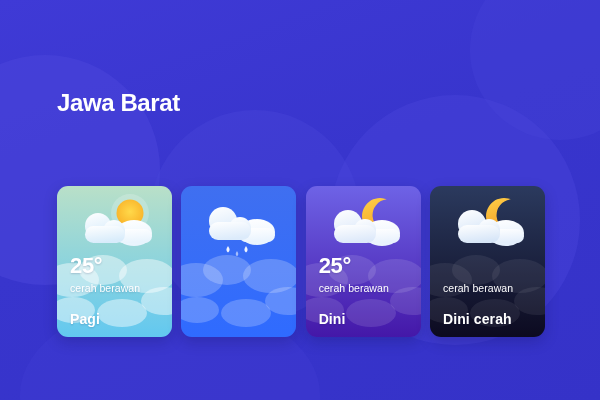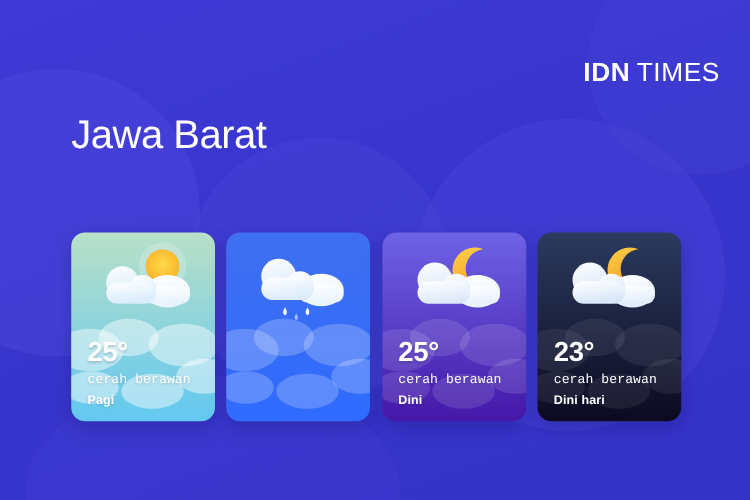--- a/index.html
+++ b/index.html
@@ -49,22 +49,22 @@
   }
   .logo .idn { font-weight: 700; }
   .logo .times { font-weight: 400; margin-left: 5px; }
 
   
   .headline {
     position: absolute;
     left: 57px;
     top: 91px;
     color: #ffffff;
-    font-size: 32px;
-    font-weight: 400;
+    font-size: 24px;
+    font-weight: 700;
     letter-spacing: -.4px;
     line-height: 1;
     white-space: nowrap;
   }
 
   
   .date {
     position: absolute;
     right: 57px;
     top: 152px;
@@ -127,45 +127,41 @@
     letter-spacing: -.3px;
     display: block;
   }
   .cond {
     font-size: 10.5px;
     font-weight: 400;
     display: block;
     margin-top: 6px;
     letter-spacing: .05px;
     white-space: nowrap;
-    font-family: Liberation Mono, monospace;
   }
   .part {
-    font-size: 10px;
+    font-size: 14px;
     font-weight: 700;
     display: block;
-    margin-top: 7px;
+    margin-top: 19px;
     letter-spacing: .1px;
     white-space: nowrap;
   }
 </style>
 </head>
 <body>
 
 <div class="stage">
 
   <div class="bg-blob b1"></div>
   <div class="bg-blob b2"></div>
   <div class="bg-blob b3"></div>
   <div class="bg-blob b4"></div>
   <div class="bg-blob b5"></div>
 
-  <div class="logo">
-    <span class="idn">IDN</span><span class="times">TIMES</span>
-  </div>
 
   <div class="headline">Jawa Barat</div>
 
 
   <div class="cards">
 
     <div class="card" style="background: linear-gradient(rgb(185, 224, 200) 0%, rgb(98, 200, 240) 100%);">
       <div class="cloudscape">
           <div class="puff" style="left: -12px; bottom: 40px; width: 54px; height: 34px; background: rgba(255, 255, 255, 0.45);"></div>
           <div class="puff" style="left: 22px; bottom: 52px; width: 48px; height: 30px; background: rgba(255, 255, 255, 0.45);"></div>
@@ -326,20 +322,19 @@
             <rect x="44" y="39" width="36" height="14" rx="7" fill="url(#cl4B)"></rect>
           </g>
           <g>
             <circle cx="28" cy="34" r="14" fill="url(#cl4A)"></circle>
             <circle cx="45" cy="40" r="11" fill="url(#cl4A)"></circle>
             <rect x="14" y="35" width="42" height="18" rx="9" fill="url(#cl4A)"></rect>
           </g>
         </svg>
       </div>
       <div class="txt">
-        <span class="temp">23°</span>
         <span class="cond">cerah berawan</span>
-        <span class="part">Dini hari</span>
+        <span class="part">Dini cerah</span>
       </div>
     </div>
 
   </div>
 </div>
 
 </body></html>

